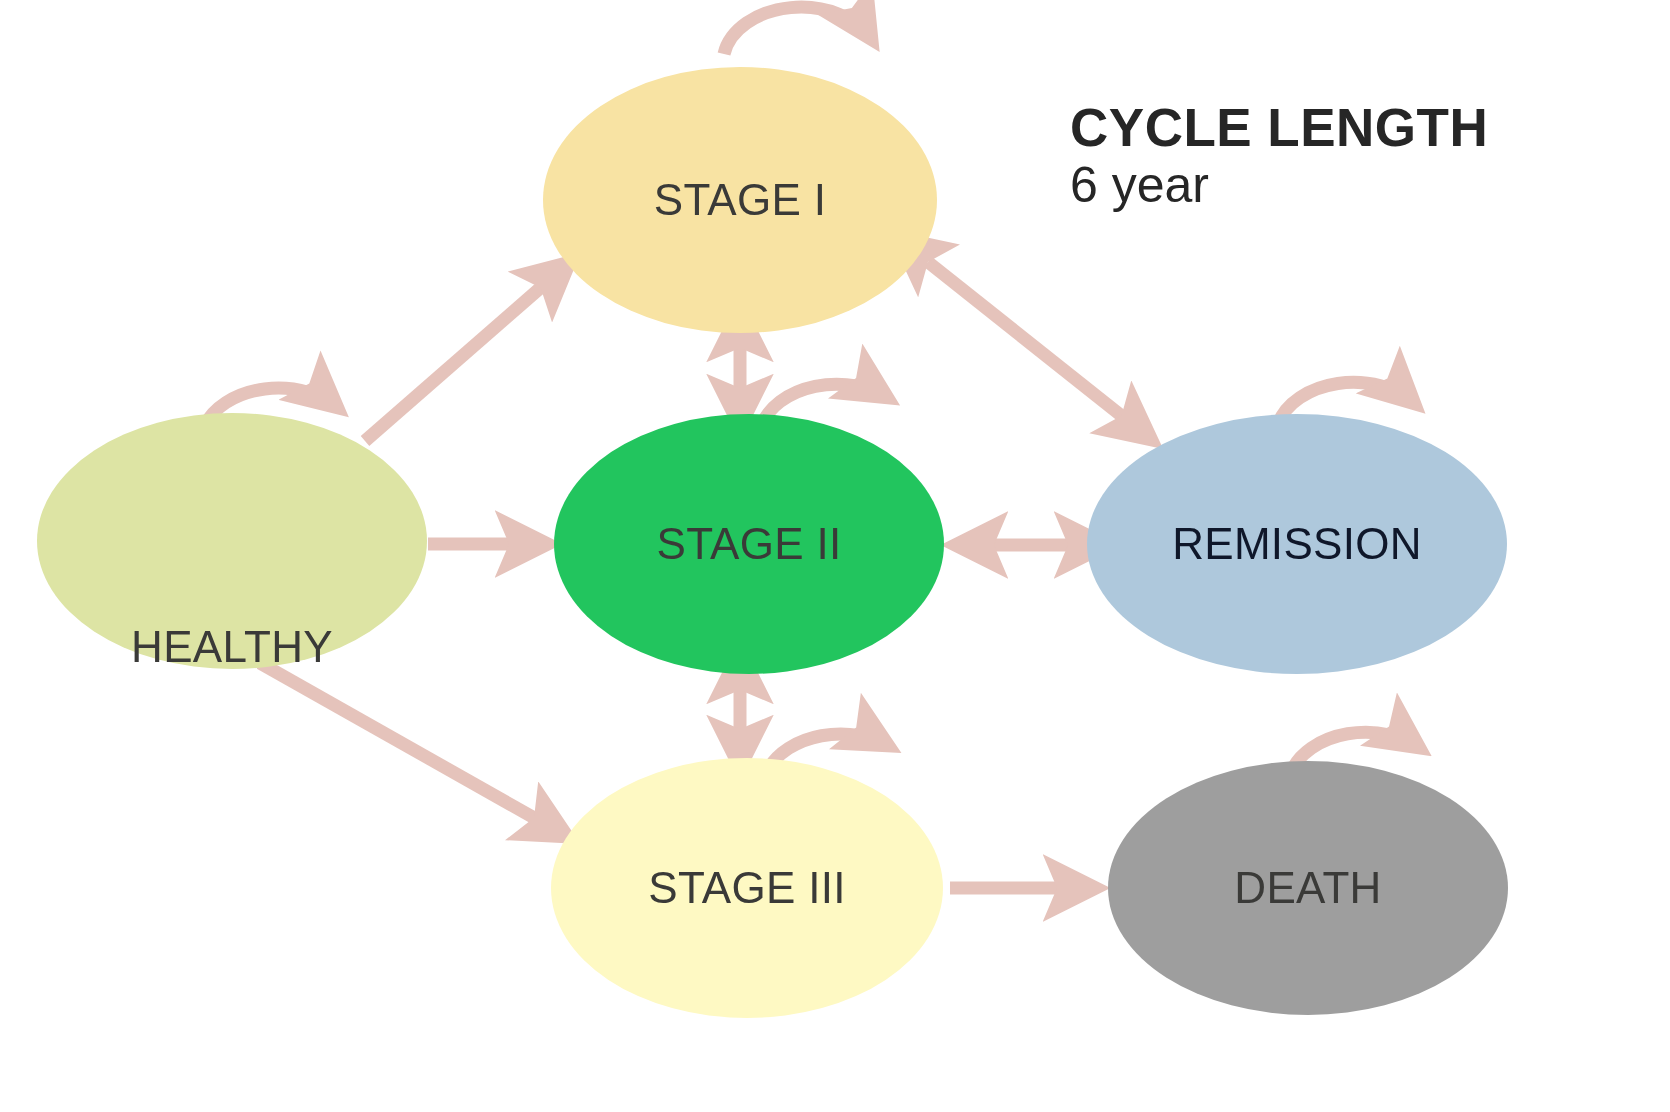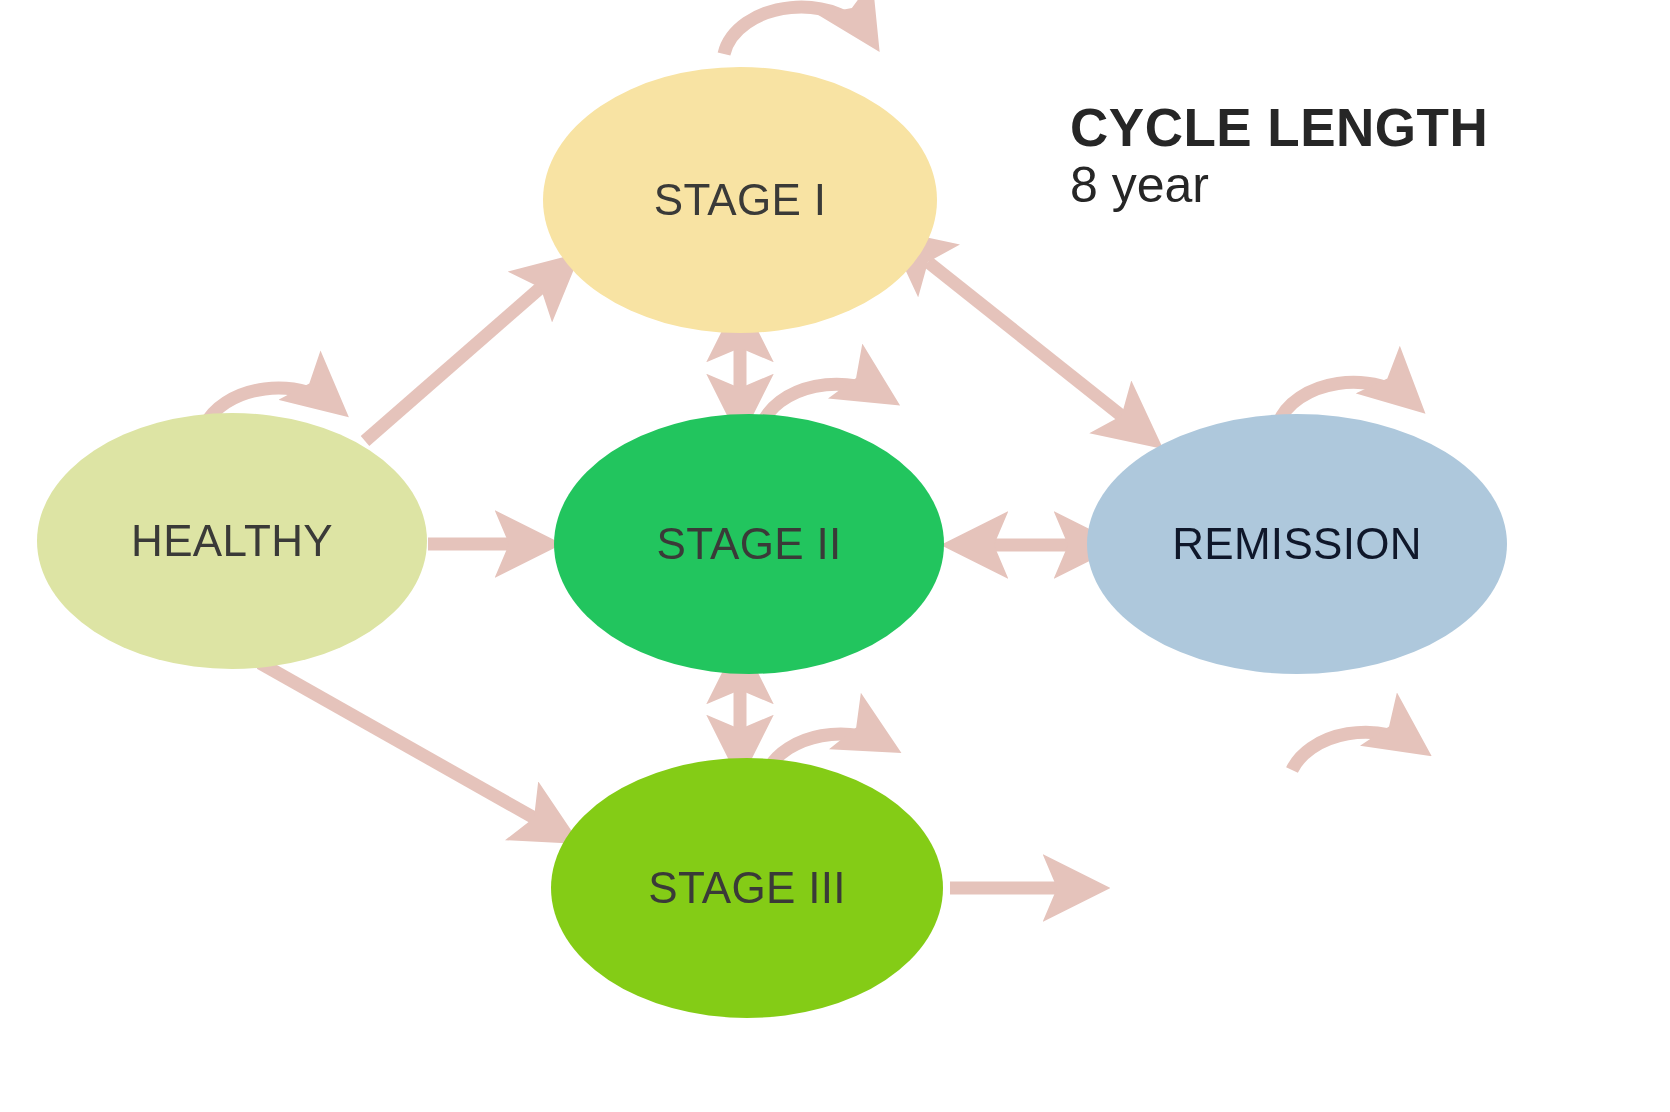--- a/index.html
+++ b/index.html
@@ -105,39 +105,42 @@
 
       <line x1="928" y1="262" x2="1152" y2="440" marker-end="url(#ah)" marker-start="url(#ah-start)"></line>
 
       <line x1="1068" y1="545" x2="955" y2="545" marker-end="url(#ah)" marker-start="url(#ah-start)"></line>
 
       <line x1="950" y1="888" x2="1096" y2="888" marker-end="url(#ah)"></line>
 
     </g>
   </svg>
 
-  <div class="node" style="left: 37px; top: 413px; width: 390px; height: 256px; background: rgb(221, 228, 164);">
+  <div class="node" style="left: 37px; top: 413px; width: 390px; height: 256px; background: rgb(221, 228, 164); align-items: flex-end;">
     <span class="node-label" style="font-size: 44px; color: rgb(58, 58, 56);">HEALTHY</span>
   </div>
 
   <div class="node" style="left: 543px; top: 67px; width: 394px; height: 266px; background: rgb(248, 227, 163);">
     <span class="node-label" style="font-size: 44px; color: rgb(58, 58, 56);">STAGE I</span>
   </div>
 
   <div class="node" style="left: 554px; top: 414px; width: 390px; height: 260px; background: #22c55e;">
     <span class="node-label" style="font-size: 44px; color: rgb(58, 58, 56);">STAGE II</span>
   </div>
 
-  <div class="node" style="left: 551px; top: 758px; width: 392px; height: 260px; background: #84cc16;">
+  <div class="node" style="left: 551px; top: 758px; width: 392px; height: 260px; background: #fef9c3;">
     <span class="node-label" style="font-size: 44px; color: rgb(58, 58, 56);">STAGE III</span>
   </div>
 
   <div class="node" style="left: 1087px; top: 414px; width: 420px; height: 260px; background: rgb(174, 200, 220);">
     <span class="node-label" style="font-size: 44px; color: #0f172a;">REMISSION</span>
   </div>
 
+  <div class="node" style="left: 1108px; top: 761px; width: 400px; height: 254px; background: rgb(158, 158, 158);">
+    <span class="node-label" style="font-size: 44px; color: rgb(58, 58, 56);">DEATH</span>
+  </div>
 
   <div id="legend" style="left: 1070px; top: 100px; width: 460px;">
     <div class="legend-title">CYCLE LENGTH</div>
-    <div class="legend-value">8 year</div>
+    <div class="legend-value">6 year</div>
   </div>
 
 </div>
 
 </body></html>

